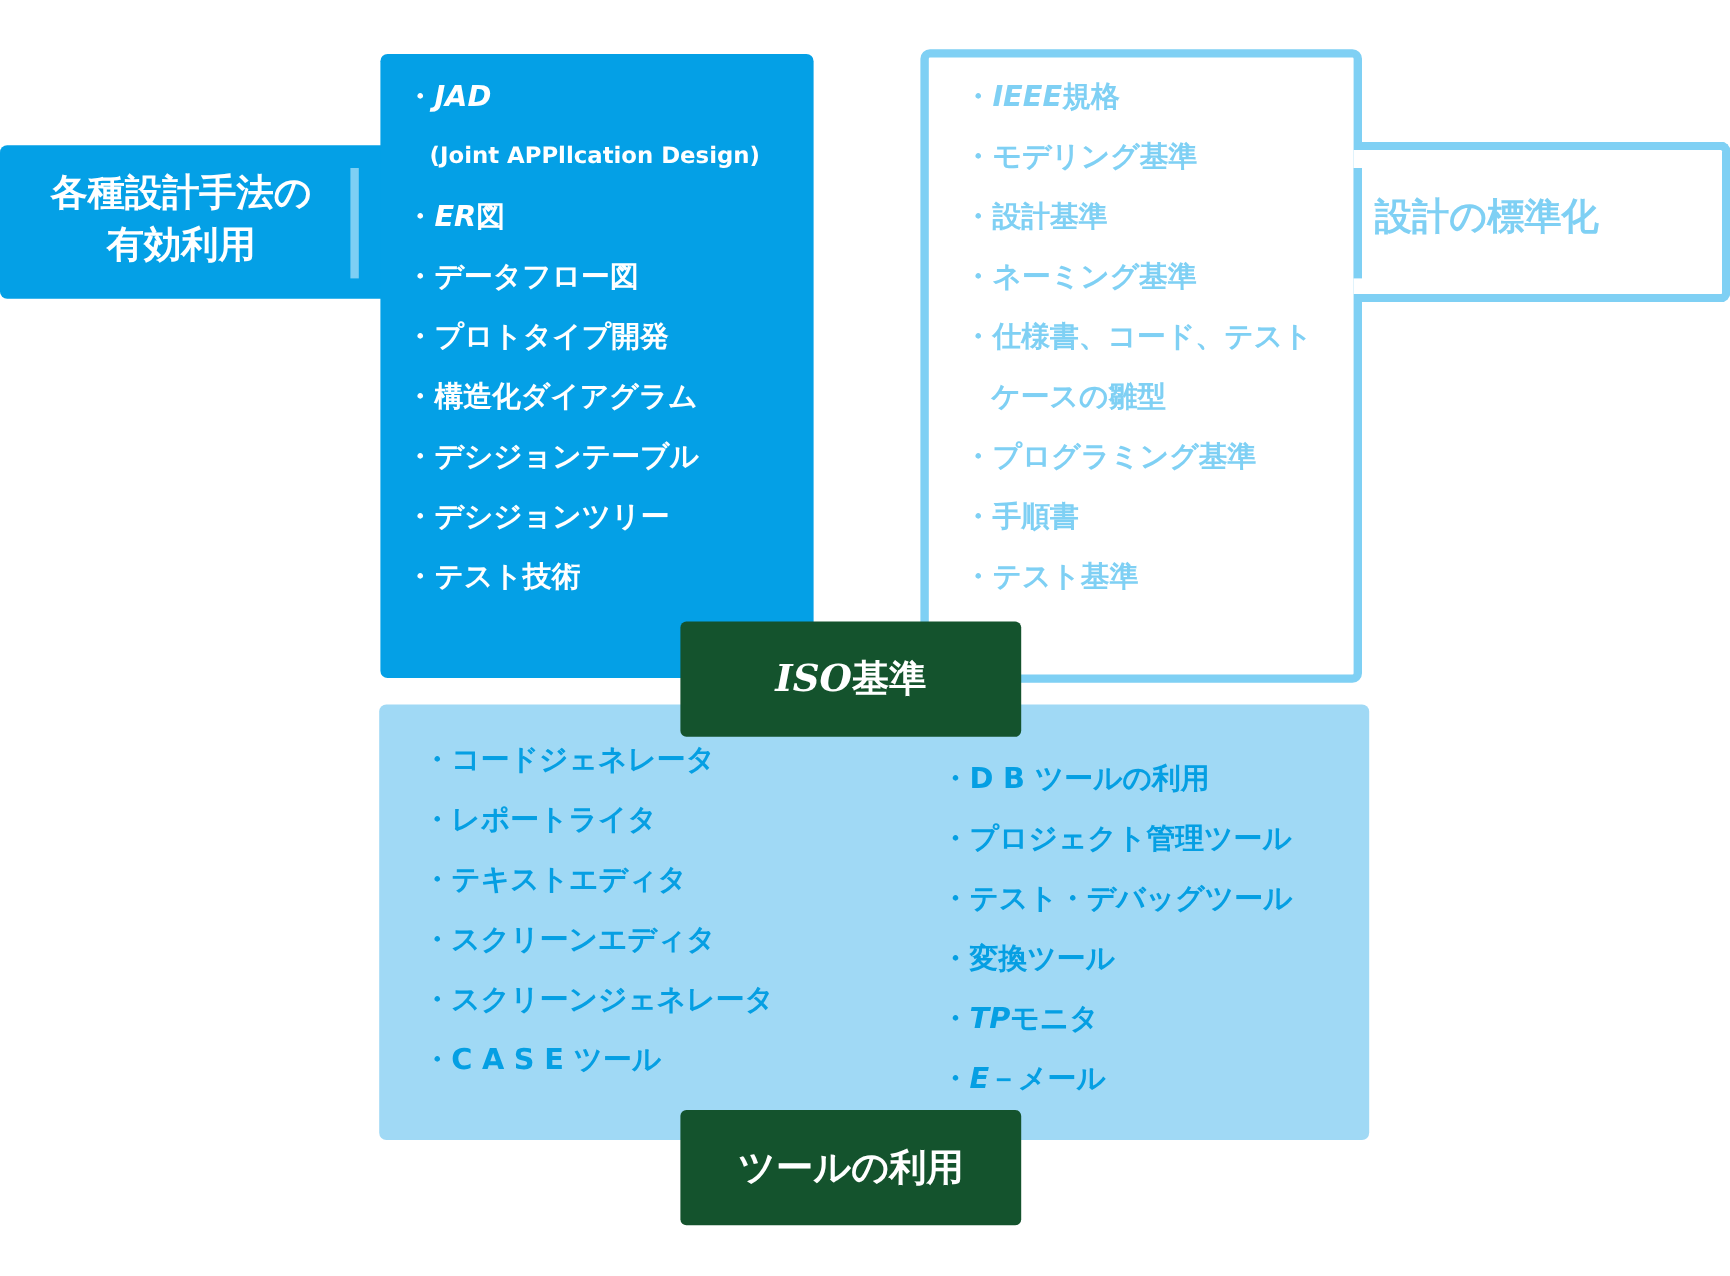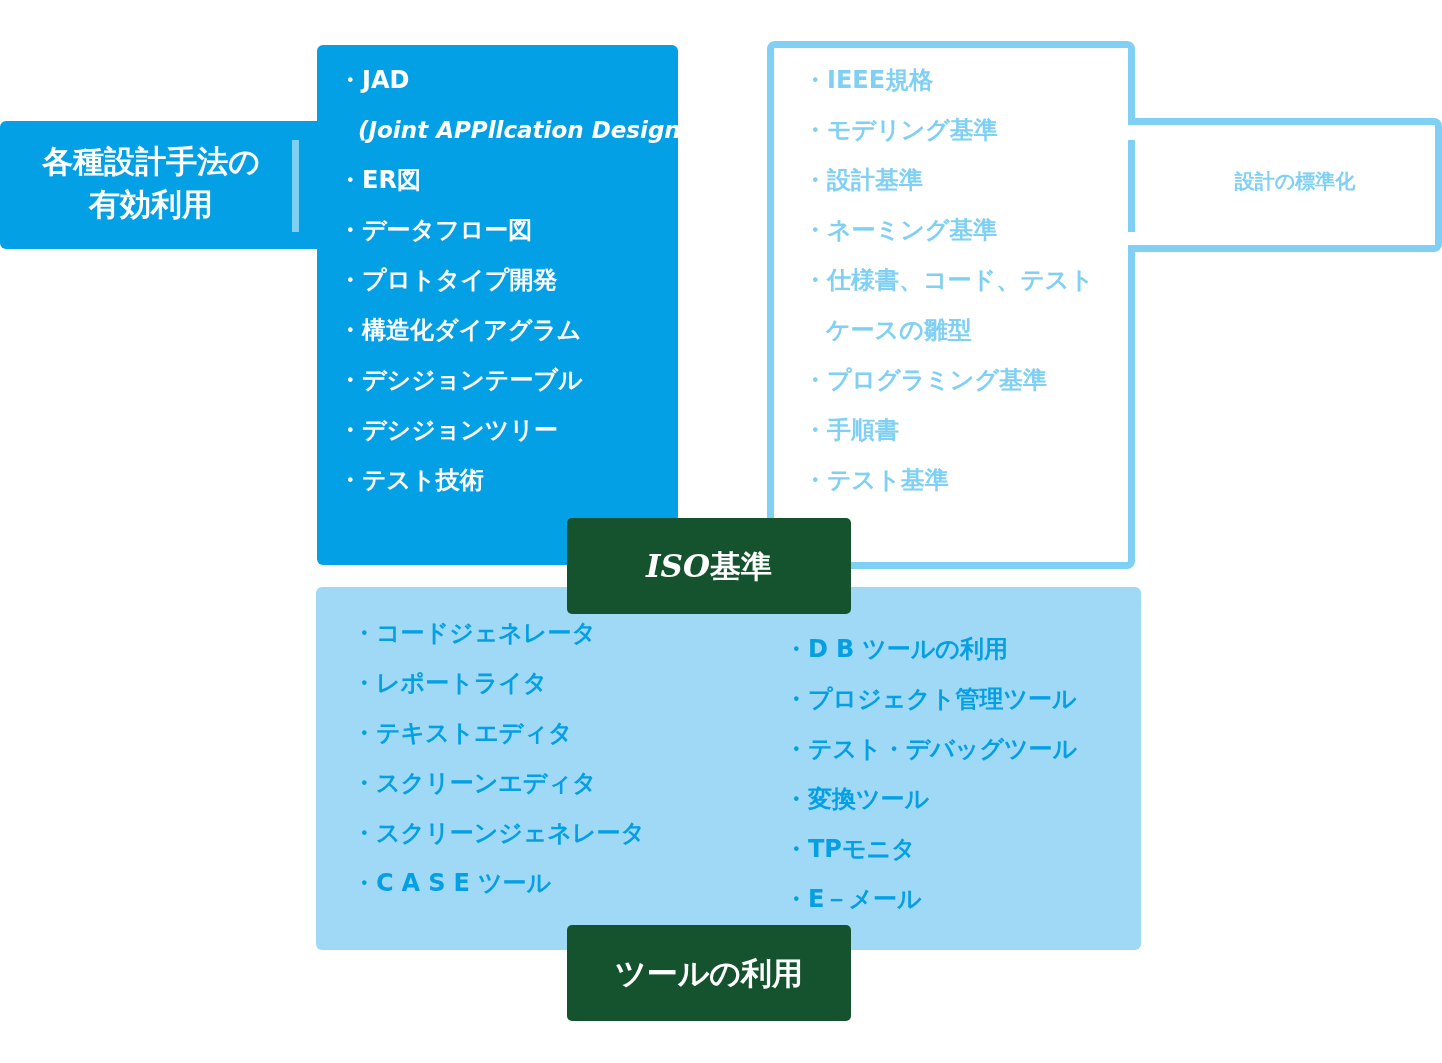--- a/index.html
+++ b/index.html
@@ -7,29 +7,29 @@
   body { position: relative; font-family: "DejaVu Sans", "Liberation Sans", sans-serif; font-weight: bold; }
   .abs { position: absolute; }
 
   
   .left-tab { left: 0; top: 121px; width: 320px; height: 128px; background: #04a0e6; border-radius: 6px 0 0 6px; }
   .left-tab-title { left: 10px; top: 140px; width: 282px; text-align: center; color: #fff; font-size: 31px; line-height: 43px; }
   .left-tab-bar { left: 292px; top: 140px; width: 7px; height: 92px; background: #7ecff4; }
   .left-panel { left: 317px; top: 45px; width: 361px; height: 520px; background: #04a0e6; border-radius: 6px; }
   .left-list { left: 338px; top: 55px; color: #fff; font-size: 24px; }
   .left-list .item { height: 50px; line-height: 50px; white-space: nowrap; }
-  .left-list .sub { font-size: 23px; padding-left: 20px; font-weight: bold; font-style: italic; }
-  .i { }
+  .left-list .sub { font-size: 19px; padding-left: 20px; font-weight: bold; }
+  .i { font-style: italic; }
 
   
   .right-panel { left: 767px; top: 41px; width: 368px; height: 528px; border: 7px solid #7fd0f4; border-radius: 8px; background: #fff; }
   .right-tab { left: 1128px; top: 118px; width: 314px; height: 134px; border: 7px solid #7fd0f4; border-left: none; border-radius: 0 8px 8px 0; background: #fff; }
   .right-tab-cover { left: 1128px; top: 125px; width: 7px; height: 120px; background: #fff; }
   .right-tab-bar { left: 1128px; top: 140px; width: 7px; height: 92px; background: #7fd0f4; }
-  .right-tab-title { left: 1150px; top: 160px; width: 290px; text-align: center; color: #7fd0f4; font-size: 20px; line-height: 43px; }
+  .right-tab-title { left: 1094px; top: 160px; width: 290px; text-align: center; color: #7fd0f4; font-size: 31px; line-height: 43px; }
   .right-list { left: 803px; top: 55px; color: #7fd0f4; font-size: 24px; }
   .right-list .item { height: 50px; line-height: 50px; white-space: nowrap; }
   .right-list .cont { padding-left: 23px; }
 
   
   .bottom-panel { left: 316px; top: 587px; width: 825px; height: 363px; background: #a0d9f5; border-radius: 6px; }
   .bottom-col { color: #059fe3; font-size: 24px; }
   .bottom-col .item { height: 50px; line-height: 50px; white-space: nowrap; }
   .col1 { left: 352px; top: 608px; }
   .col2 { left: 784px; top: 624px; }

